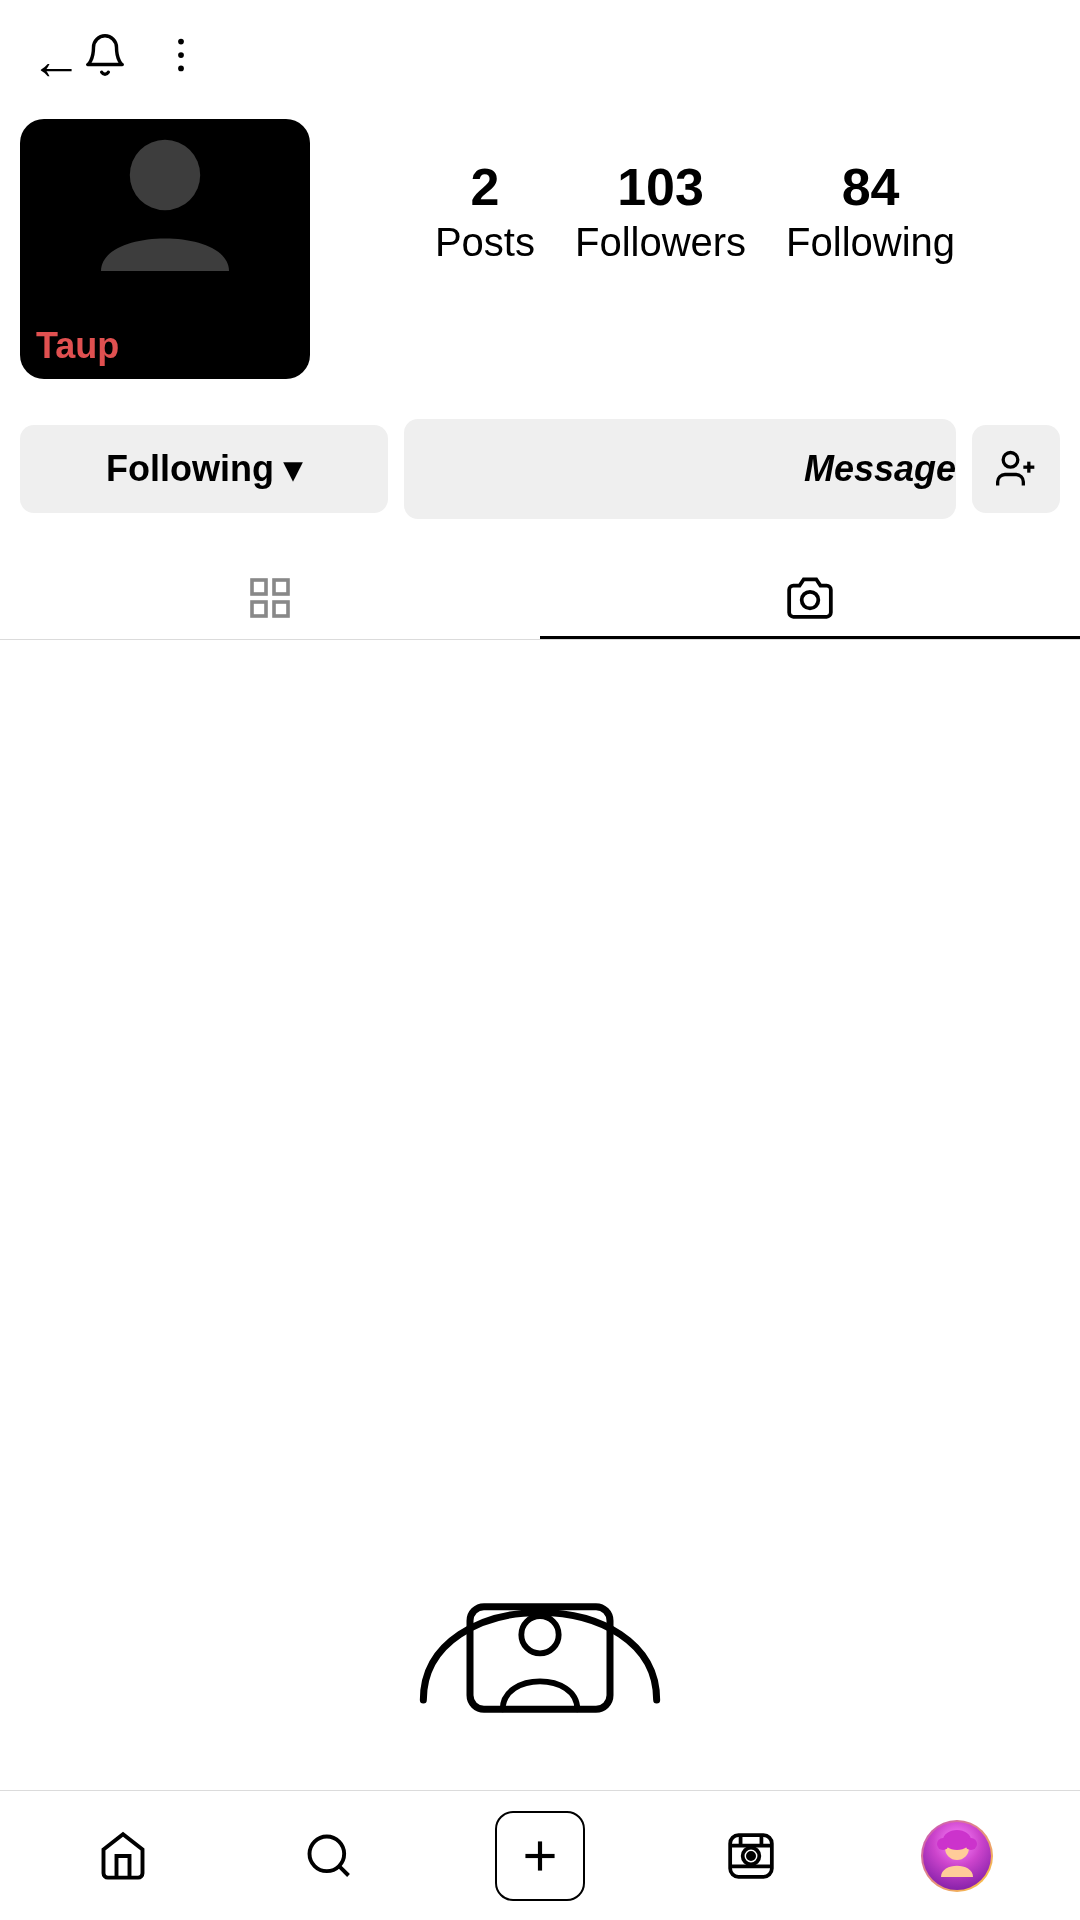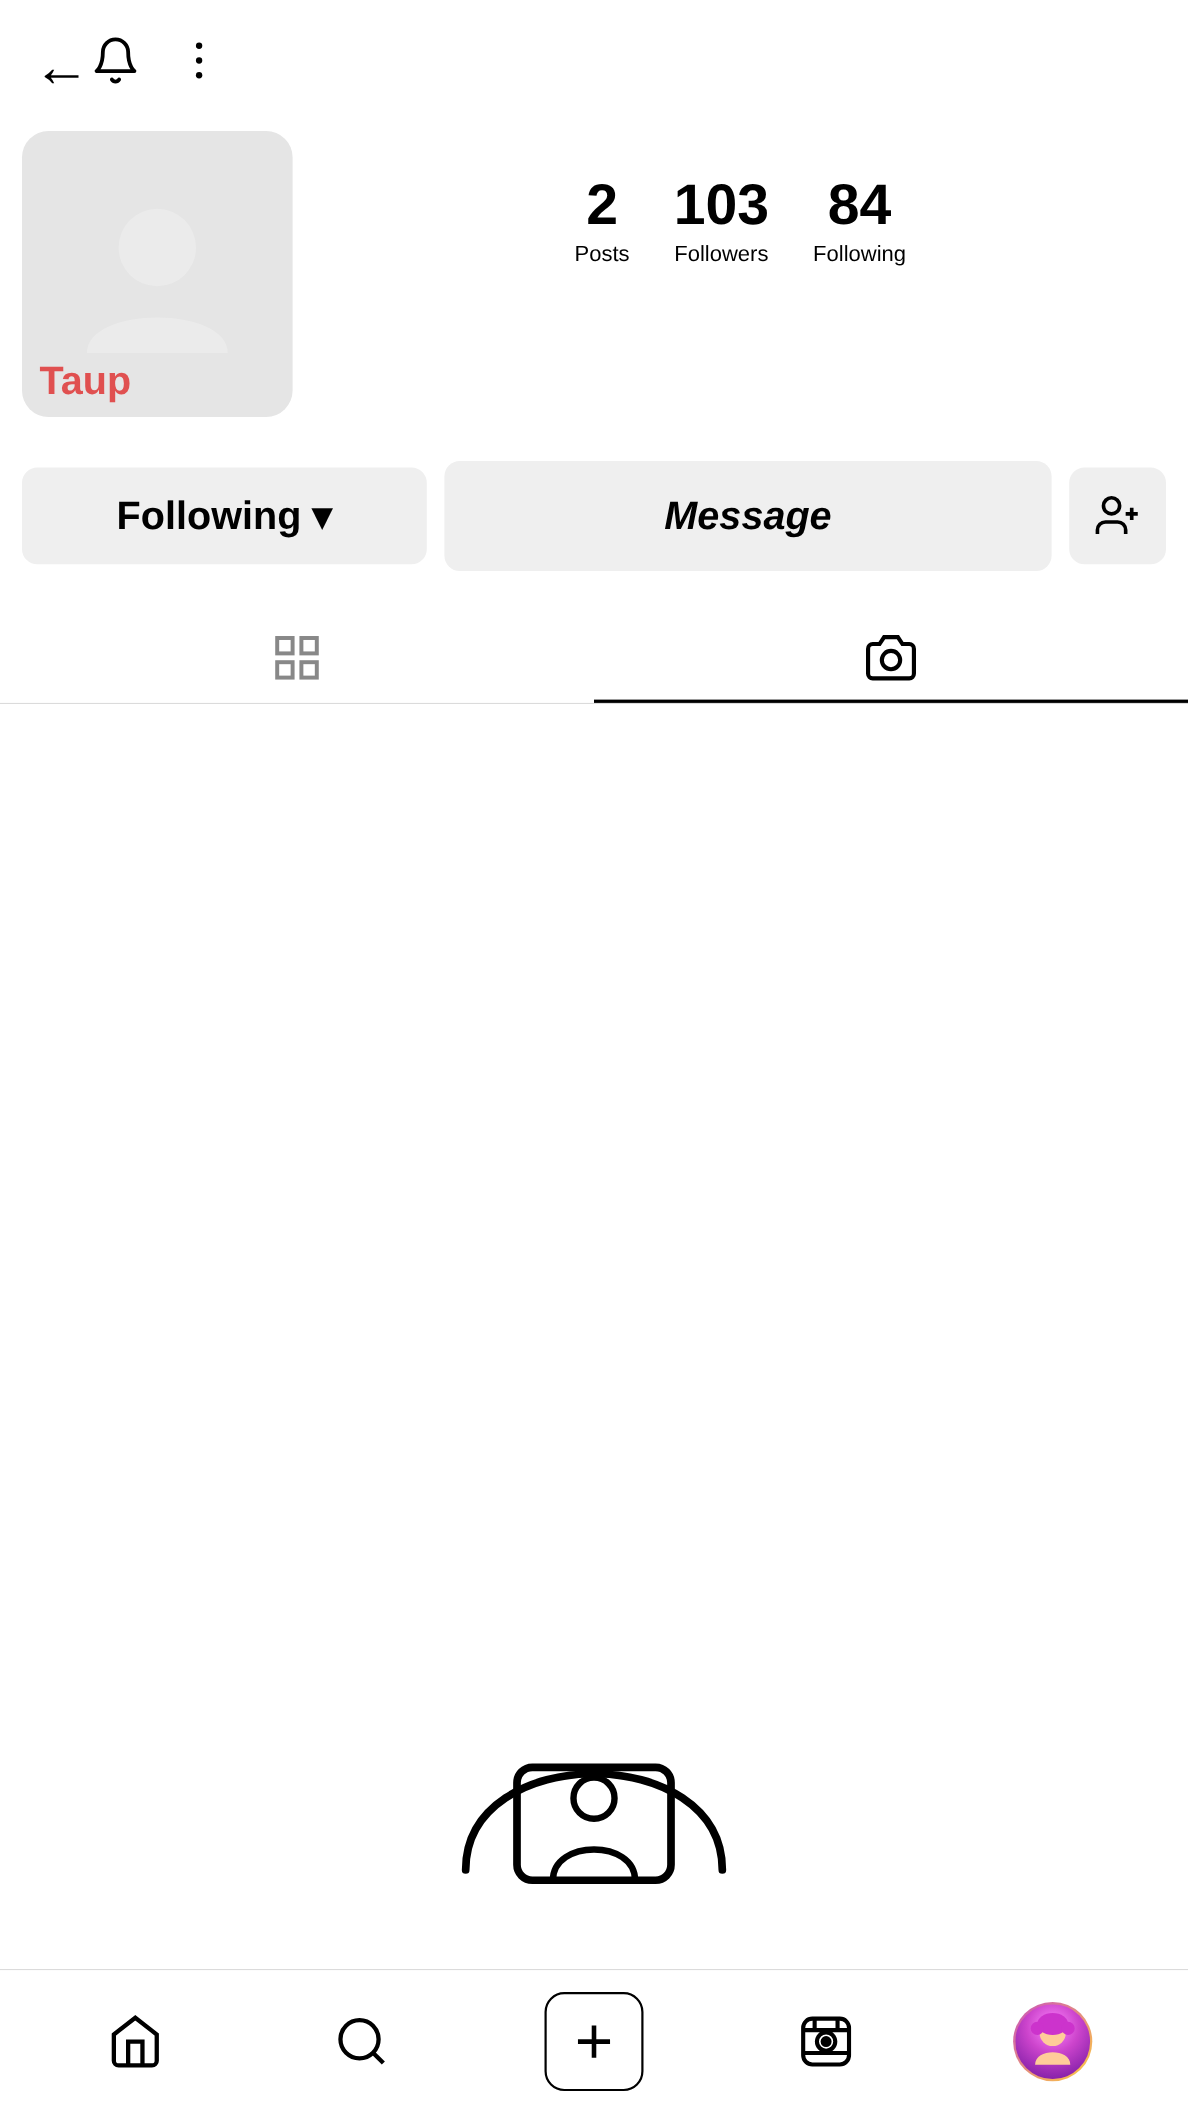--- a/index.html
+++ b/index.html
@@ -48,28 +48,27 @@
     }
 
     
     .profile-section {
       display: flex;
       align-items: flex-start;
       padding: 10px 30px 30px 20px;
       gap: 30px;
     }
     .avatar-container {
-      width: 246px;
+      width: 290px;
       height: 260px;
-      background: #e5e5e5;
+      background: #000000;
       border-radius: 24px;
       position: relative;
       flex-shrink: 0;
       display: flex;
-      align-items: center;
       justify-content: center;
       overflow: hidden;
     }
     .avatar-icon {
       width: 160px;
       height: 160px;
       opacity: 0.6;
     }
     .avatar-name {
       position: absolute;
@@ -93,21 +92,21 @@
       align-items: center;
       cursor: pointer;
     }
     .stat-number {
       font-size: 52px;
       font-weight: 600;
       color: #000;
       line-height: 1.1;
     }
     .stat-label {
-      font-size: 20px;
+      font-size: 40px;
       color: #000;
       margin-top: 4px;
     }
 
     
     .action-buttons {
       display: flex;
       padding: 10px 20px 20px 20px;
       gap: 16px;
       align-items: center;
@@ -133,21 +132,21 @@
       background: #efefef;
       border: none;
       border-radius: 14px;
       font-size: 36px;
       font-weight: 600;
       color: #000;
       font-style: italic;
       cursor: pointer;
       display: flex;
       align-items: center;
-      justify-content: center;
+      justify-content: flex-end;
     }
     .btn-add-person {
       width: 88px;
       height: 88px;
       background: #efefef;
       border: none;
       border-radius: 14px;
       font-size: 38px;
       color: #000;
       cursor: pointer;

